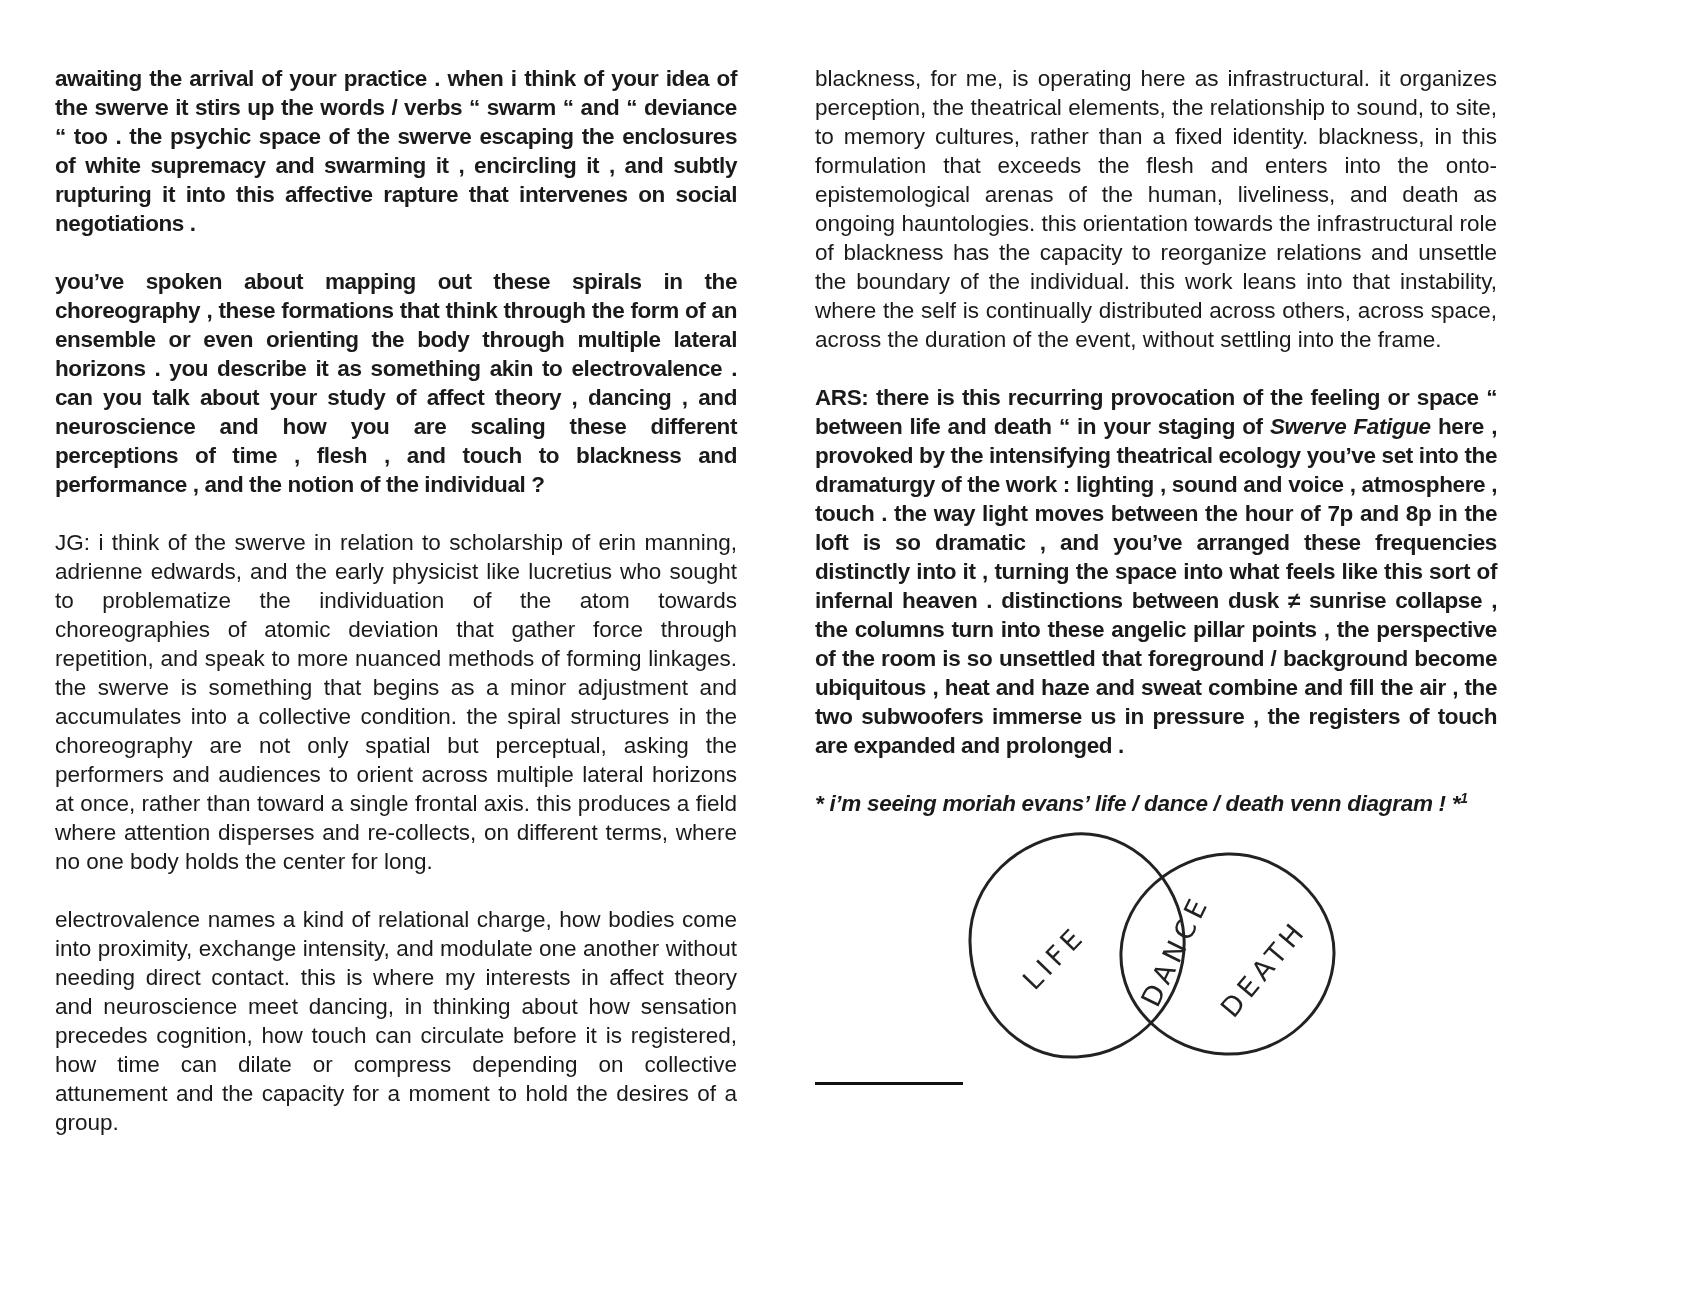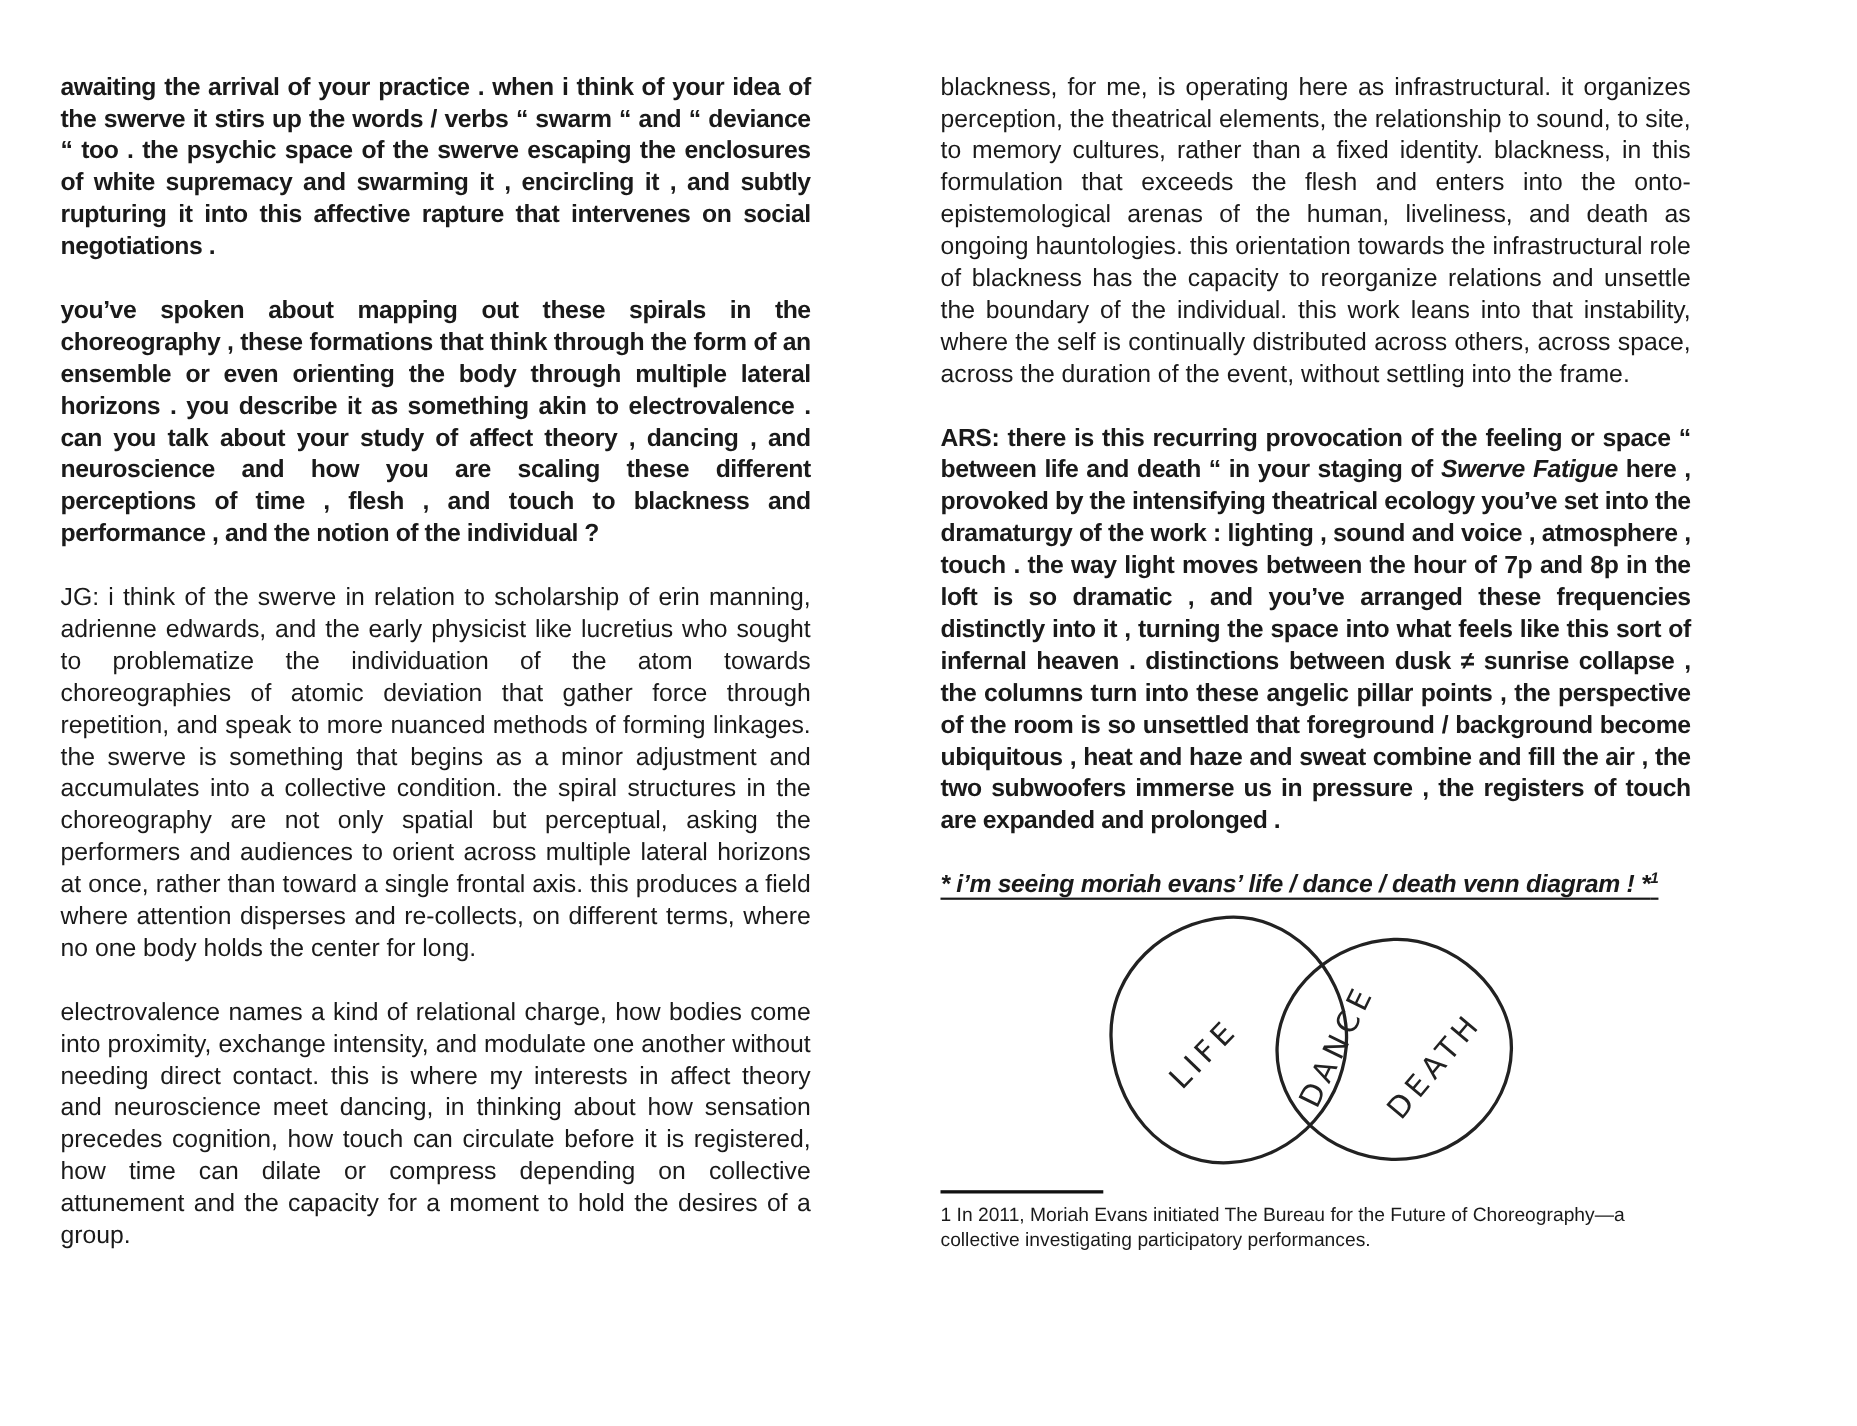--- a/index.html
+++ b/index.html
@@ -10,21 +10,21 @@
   }
   body {
     width: 1688px;
     height: 1296px;
     font-family: "Liberation Sans", sans-serif;
     overflow: hidden;
   }
   .page {
     display: flex;
     padding: 64px 0 0 55px;
-    gap: 118px;
+    gap: 78px;
   }
   .col {
     width: 682px;
   }
   p {
     margin: 0 0 29px 0;
     font-size: 22.5px;
     line-height: 29px;
     text-align: justify;
   }
@@ -34,21 +34,20 @@
   }
   .jg-label, .inline-bold {
     font-weight: 400;
   }
   .italic-title {
     font-style: italic;
   }
   p.note {
     font-weight: 700;
     font-style: italic;
-    text-decoration: underline;
     text-underline-offset: 5px;
     letter-spacing: -0.3px;
     margin-bottom: 10px;
   }
   p.note sup {
     font-size: 14px;
     line-height: 0;
   }
   .venn-wrap {
     margin: 6px 0 0 148px;
@@ -101,16 +100,15 @@
         <path d="M 112,6 C 168,2 218,52 221,110 C 224,170 176,226 114,229 C 52,232 8,176 7,114 C 6,54 56,10 112,6 Z" fill="none" stroke="#222222" stroke-width="3" stroke-linecap="round"></path>
 
         <path d="M 264,26 C 318,24 372,72 371,126 C 370,182 320,228 262,226 C 206,224 156,180 158,124 C 160,70 210,28 264,26 Z" fill="none" stroke="#222222" stroke-width="3" stroke-linecap="round"></path>
         <text class="venn-label" x="48" y="148" transform="rotate(-46 78 128)">LIFE</text>
         <text class="venn-label" x="140" y="162" transform="rotate(-64 182 128)">DANCE</text>
         <text class="venn-label" x="228" y="170" transform="rotate(-50 272 135)">DEATH</text>
       </svg>
     </div>
 
     <div class="fnrule"></div>
-    <p class="footnote">1 In 2011, Moriah Evans initiated The Bureau for the Future of Choreography—a collective investigating participatory performances.</p>
   </div>
 
 </div>
 
 </body></html>

